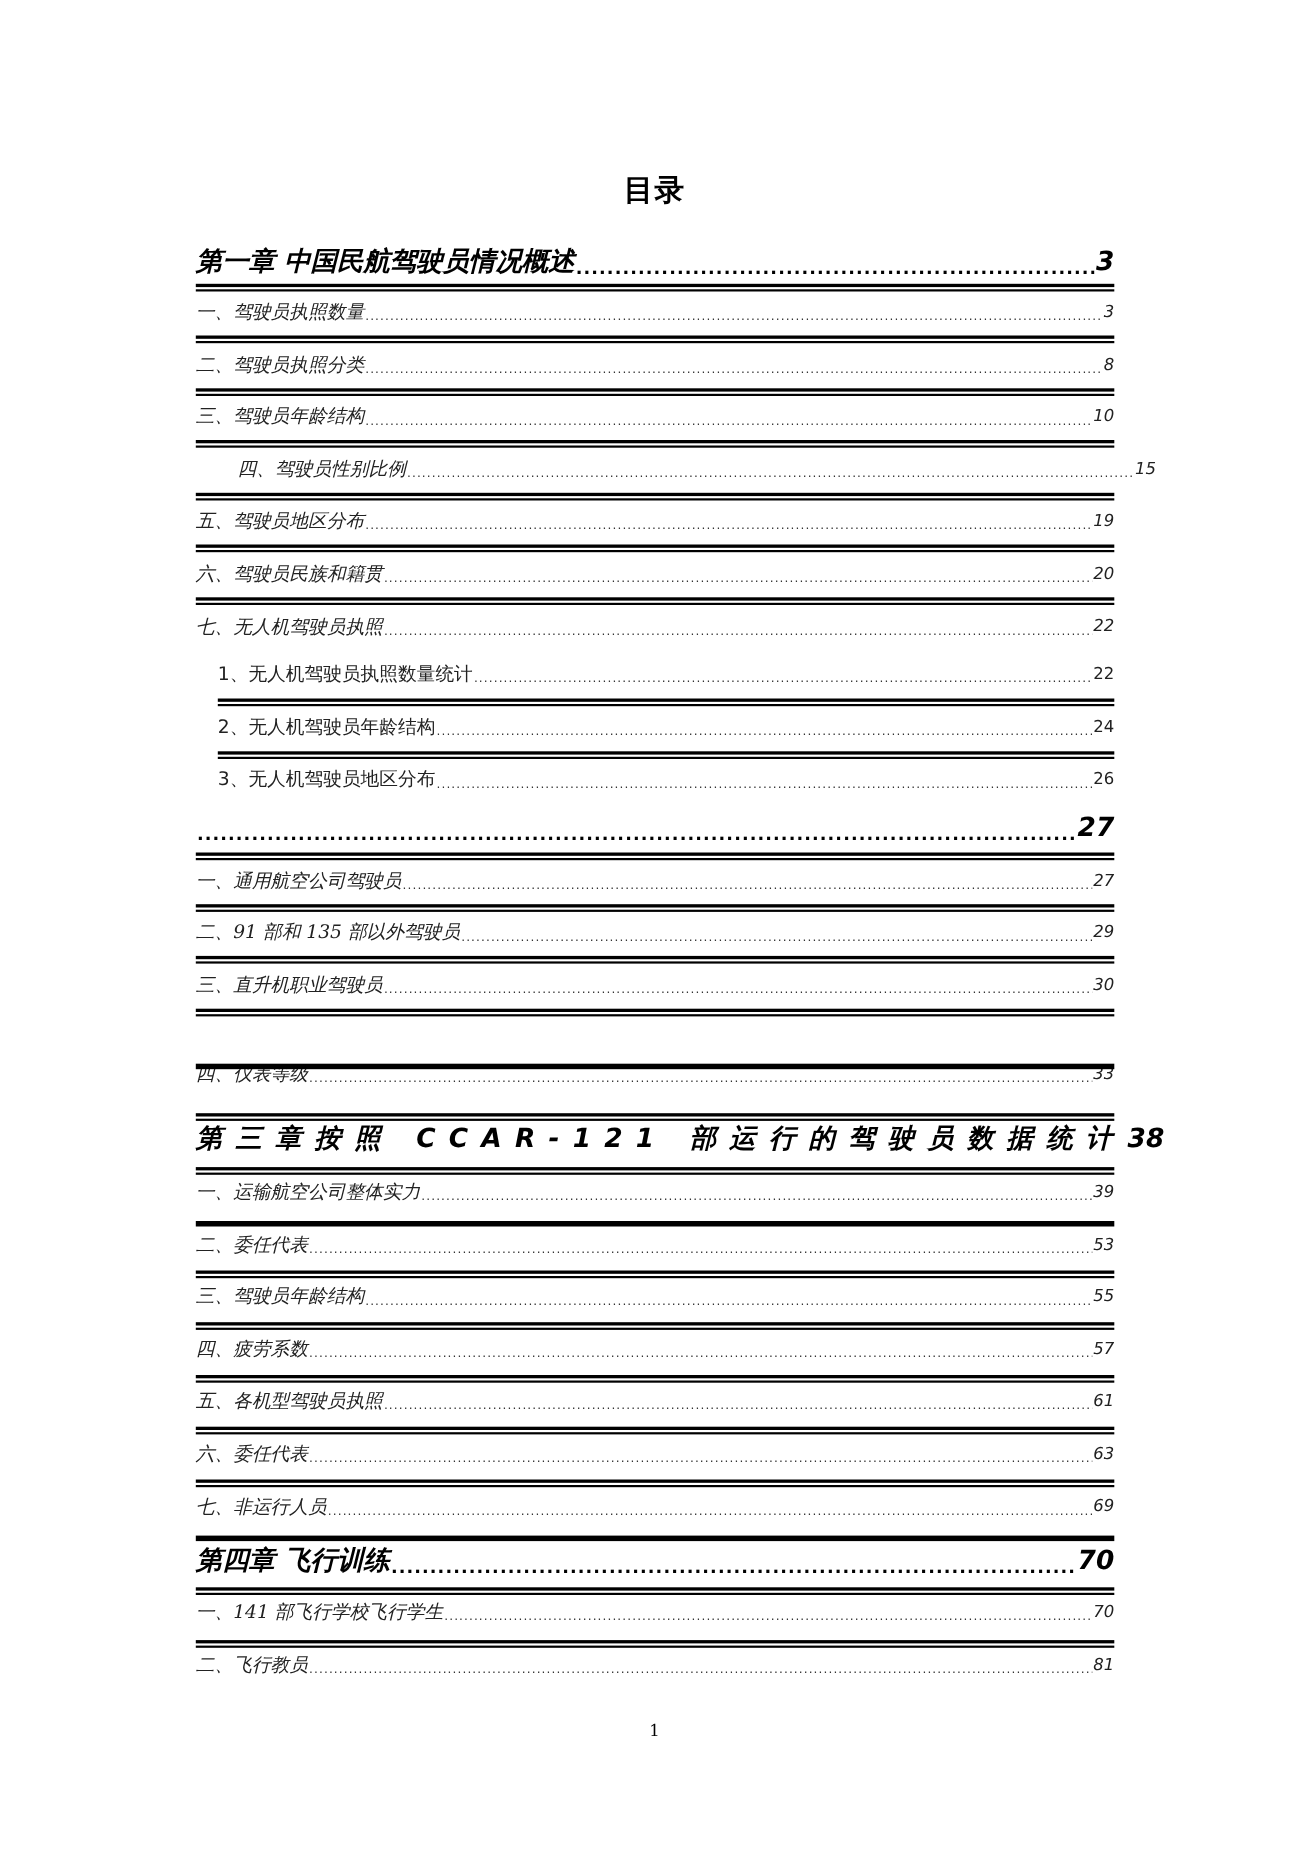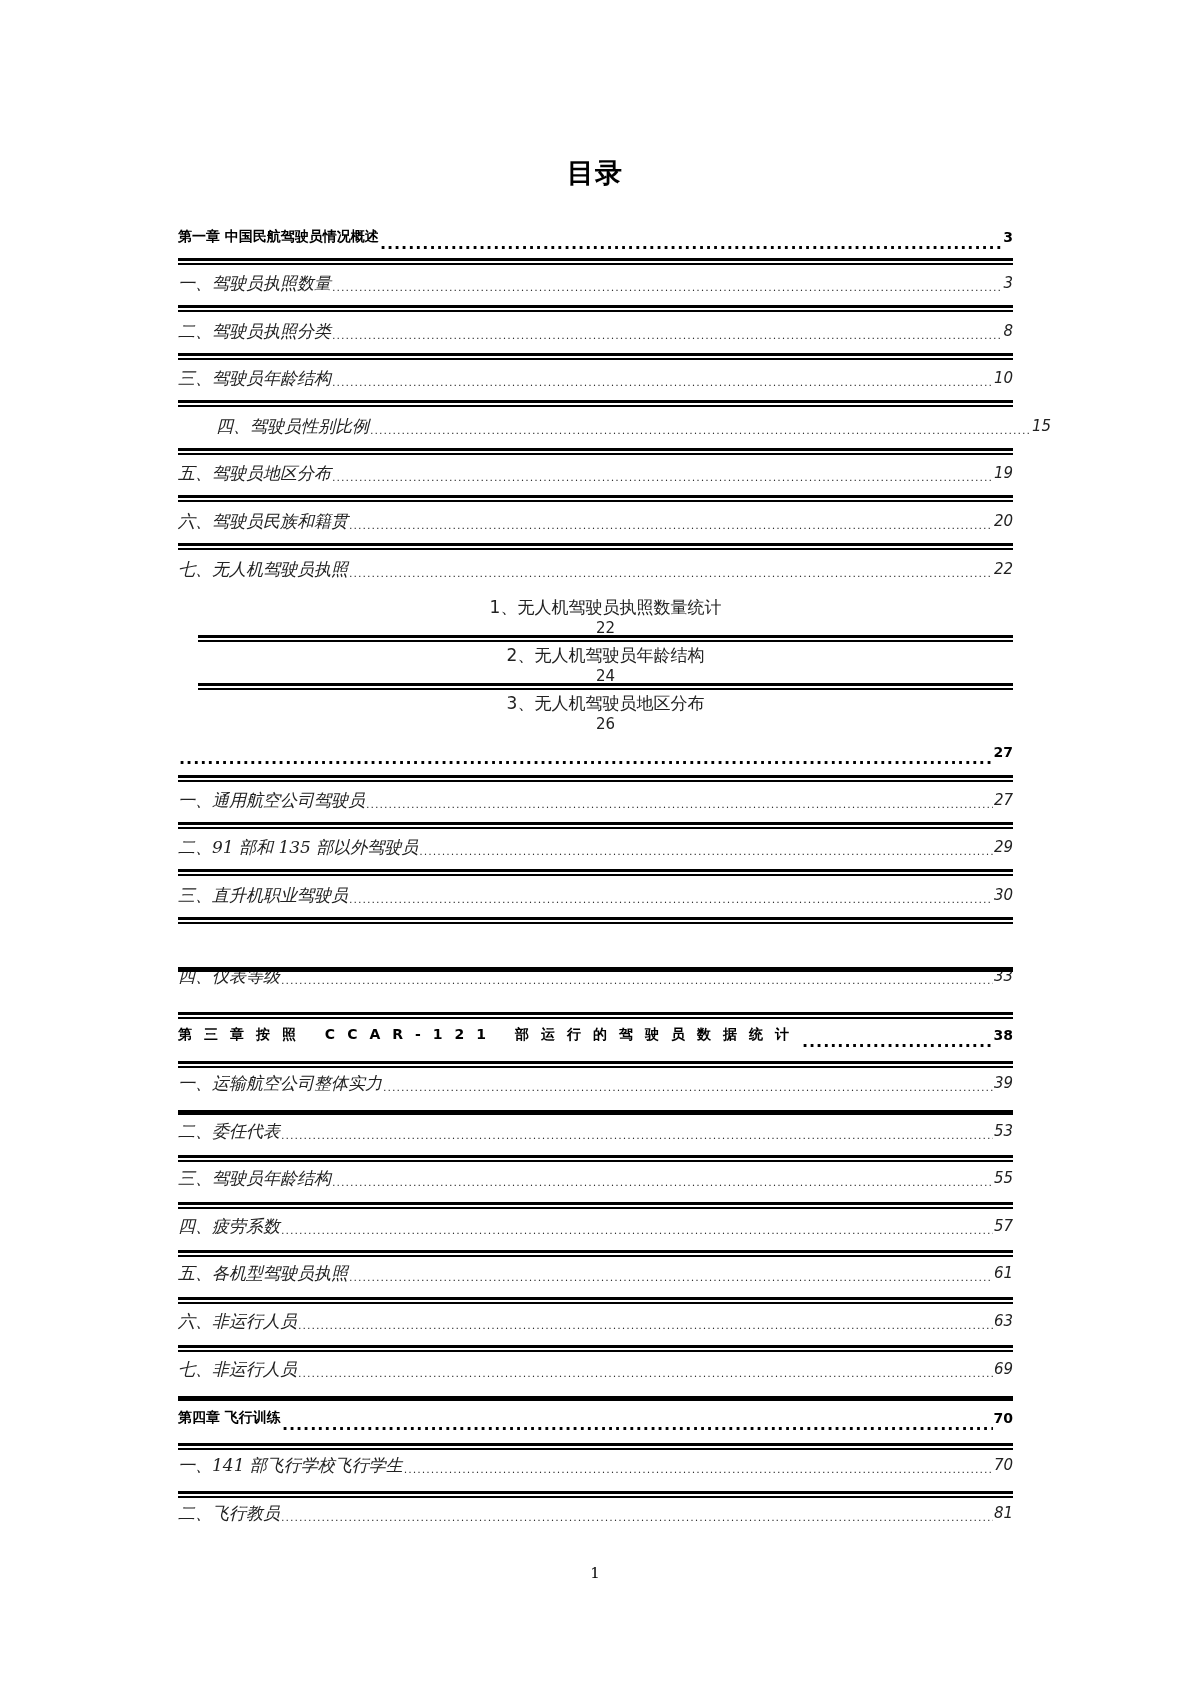--- a/index.html
+++ b/index.html
@@ -2,32 +2,32 @@
 <html><head>
 <meta charset="utf-8">
 <style>
   html, body { margin: 0; padding: 0; background: #ffffff; }
   body { width: 1190px; height: 1683px; position: relative; overflow: hidden;
          font-family: "DejaVu Sans", sans-serif; color: #000; }
   .page-title { position: absolute; top: 155px; left: 0; width: 1190px; text-align: center;
                 font-family: "DejaVu Sans", sans-serif; font-weight: bold; font-size: 27px; letter-spacing: 1px; }
   .toc { position: absolute; left: 0; top: 0; width: 1190px; height: 1683px; }
   .row { position: absolute; left: 178px; width: 835px; display: flex; align-items: center; height: 32px; }
-  .row.sub { left: 198px; width: 815px; flex-direction: column; }
+  .row.sub { left: 198px; width: 815px; }
   .sep { position: absolute; left: 178px; width: 835px; box-sizing: border-box; }
   .sep.sub { left: 198px; width: 815px; }
   .sep.double { height: 7px; border-top: 3px solid #000; border-bottom: 2px solid #000; }
   .sep.thick { height: 5px; background: #000; }
   .label { white-space: nowrap; flex: 0 0 auto; }
   .leader { flex: 1 1 auto; overflow: hidden; white-space: nowrap; margin: 0 1px; position: relative; top: 5px; }
   .leader::before { content: "..........................................................................................................................................................................................................................................................................................................";
                     letter-spacing: 1px; }
   .page { flex: 0 0 auto; white-space: nowrap; }
 
-  .chapter .label, .chapter .page { font-weight: bold; font-size: 14px; }
+  .chapter .label, .chapter .page { font-weight: bold; font-style: italic; font-size: 24px; }
   .chapter .leader { font-weight: bold; font-size: 16px; top: 6px; }
   .section .label { font-family: "DejaVu Serif", serif; font-style: italic; font-size: 17px; color: #222; }
   .section .page { font-style: italic; font-size: 15px; color: #222; }
   .section .leader { font-size: 11px; color: #333; top: 4px; }
   .sub .label { font-size: 17px; color: #222; }
   .sub .page { font-size: 15px; color: #222; }
   .sub .leader { font-size: 11px; color: #333; top: 4px; }
   .spaced .label { letter-spacing: 12px; }
 
   .footer-page { position: absolute; top: 1564px; left: 0; width: 1190px; text-align: center;
@@ -163,21 +163,21 @@
       <span class="page">57</span>
     </div>
     <div class="sep double" style="top: 1250px;"></div>
     <div class="row section" style="top: 1257px;">
       <span class="label">五、各机型驾驶员执照</span>
       <span class="leader"></span>
       <span class="page">61</span>
     </div>
     <div class="sep double" style="top: 1297px;"></div>
     <div class="row section" style="top: 1305px;">
-      <span class="label">六、非运行人员</span>
+      <span class="label">六、委任代表</span>
       <span class="leader"></span>
       <span class="page">63</span>
     </div>
     <div class="sep double" style="top: 1345px;"></div>
     <div class="row section" style="top: 1353px;">
       <span class="label">七、非运行人员</span>
       <span class="leader"></span>
       <span class="page">69</span>
     </div>
     <div class="sep thick" style="top: 1396px;"></div>

